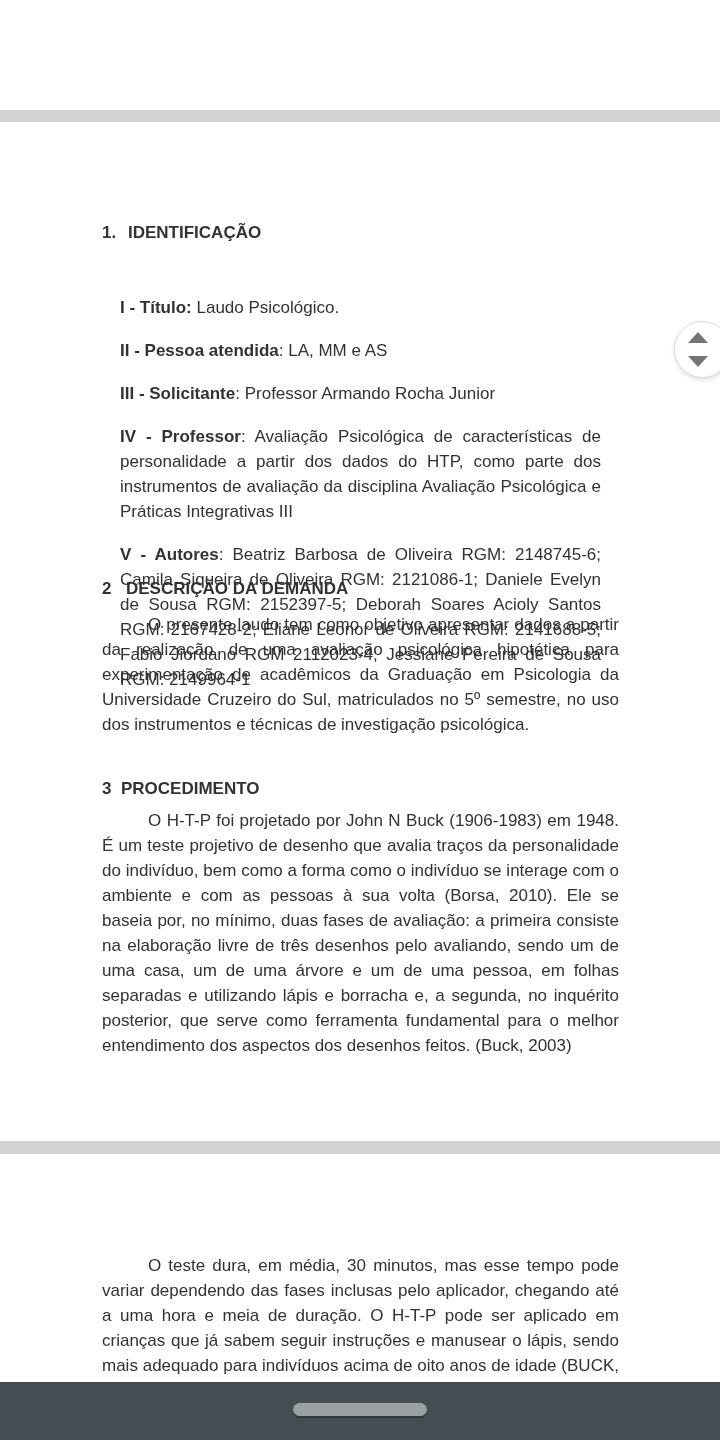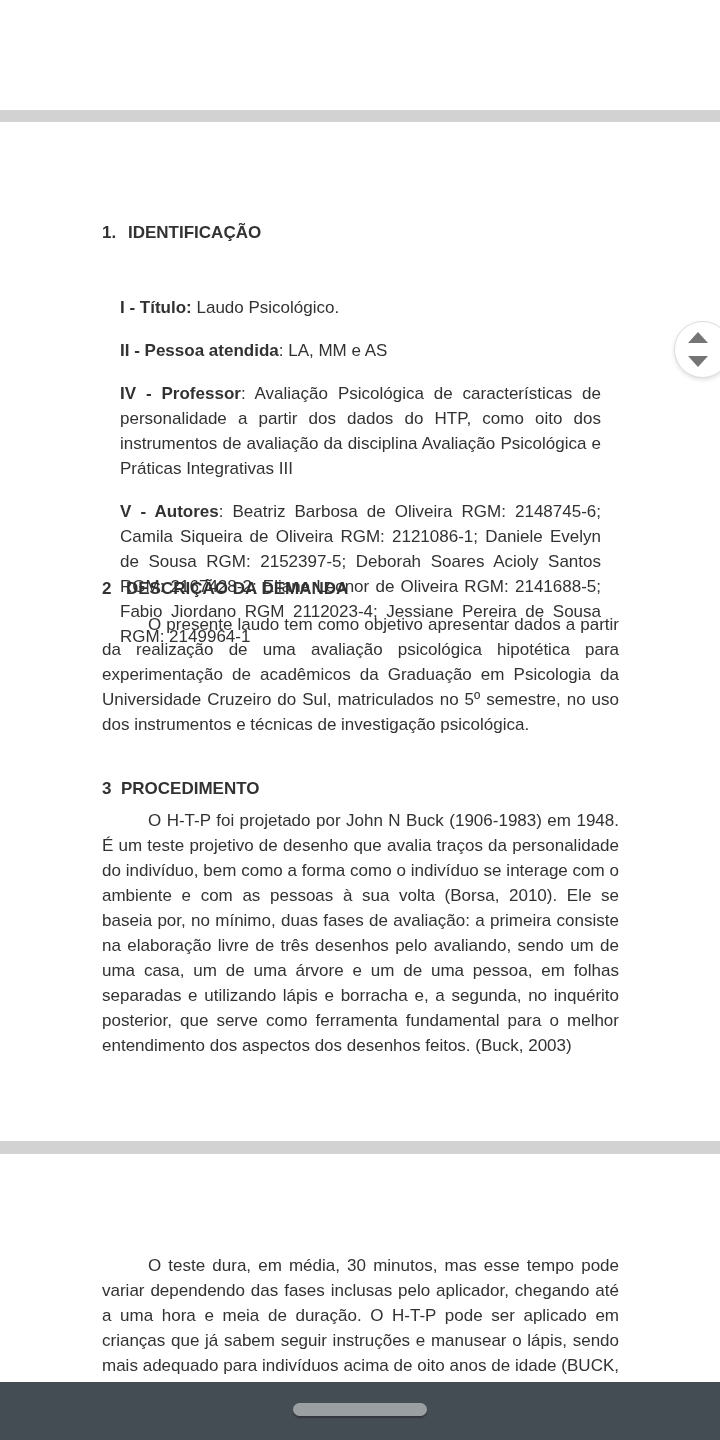--- a/index.html
+++ b/index.html
@@ -105,21 +105,22 @@
 <div>
 
   <div id="sec1-heading" class="heading">
     <span class="h-num w1">1.</span>
     <span>IDENTIFICAÇÃO</span>
   </div>
 
   <div id="ident-block" class="doc-block">
     <p class="ident-item"><b>I - Título:</b><span> Laudo Psicológico.</span></p>
     <p class="ident-item"><b>II - Pessoa atendida</b><span>: LA, MM e AS</span></p>
-    <p class="ident-item"><b>IV - Professor</b><span>: Avaliação Psicológica de características de personalidade a partir dos dados do HTP, como oito dos instrumentos de avaliação da disciplina Avaliação Psicológica e Práticas Integrativas III</span></p>
+    <p class="ident-item"><b>III - Solicitante</b><span>: Professor Armando Rocha Junior</span></p>
+    <p class="ident-item"><b>IV - Professor</b><span>: Avaliação Psicológica de características de personalidade a partir dos dados do HTP, como parte dos instrumentos de avaliação da disciplina Avaliação Psicológica e Práticas Integrativas III</span></p>
     <p class="ident-item"><b>V - Autores</b><span>: Beatriz Barbosa de Oliveira RGM: 2148745-6; Camila Siqueira de Oliveira RGM: 2121086-1; Daniele Evelyn de Sousa RGM: 2152397-5; Deborah Soares Acioly Santos  RGM: 2167428-2; Eliane Leonor de Oliveira  RGM: 2141688-5; Fabio Jiordano RGM 2112023-4; Jessiane Pereira de Sousa RGM: 2149964-1</span></p>
   </div>
 
   <div id="sec2-heading" class="heading">
     <span class="h-num w2">2</span>
     <span>DESCRIÇÃO DA DEMANDA</span>
   </div>
 
   <div id="para-demanda" class="doc-block">O presente laudo tem como objetivo apresentar dados a partir da realização de uma avaliação psicológica hipotética para experimentação de acadêmicos da Graduação em Psicologia da Universidade Cruzeiro do Sul, matriculados no 5º semestre, no uso dos instrumentos e técnicas de investigação psicológica.</div>
 

